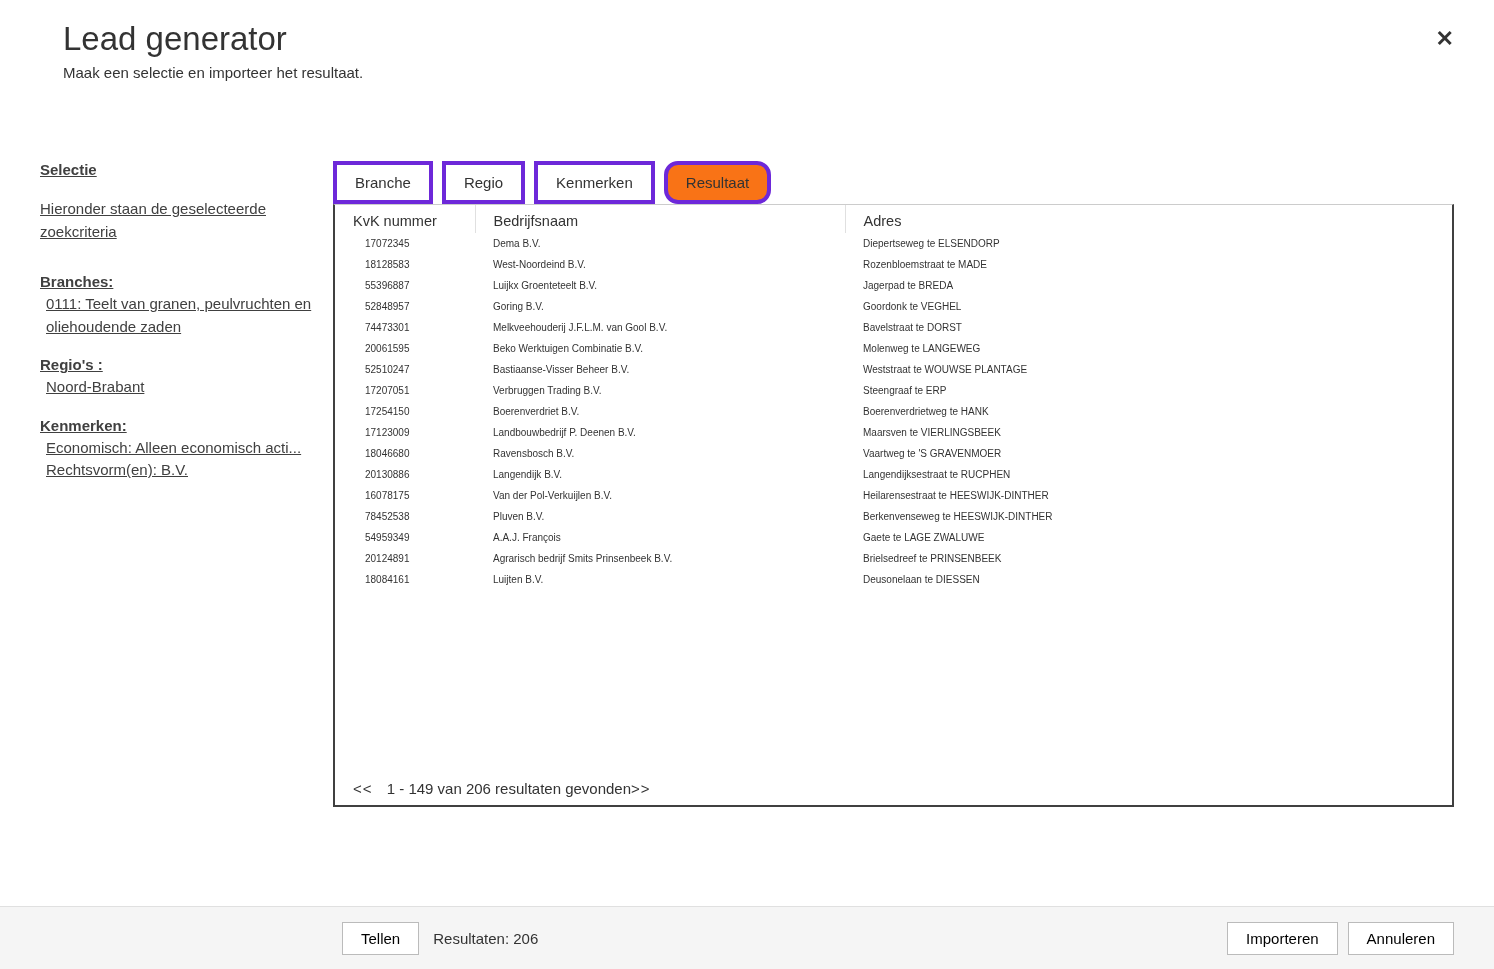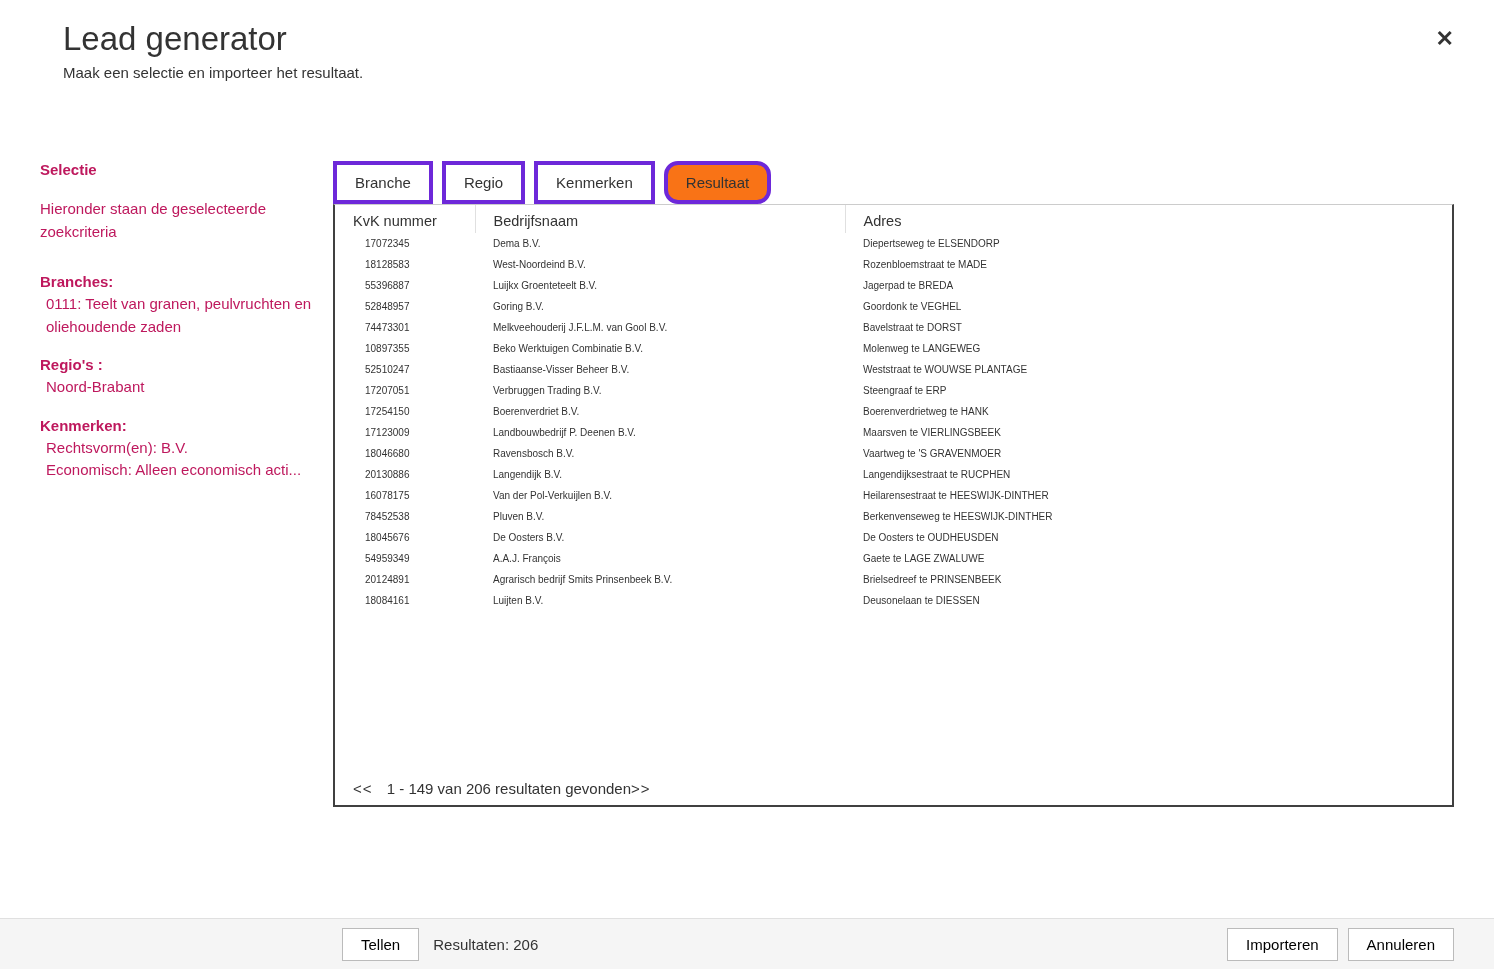--- a/index.html
+++ b/index.html
@@ -43,21 +43,22 @@
     }
     .content {
       display: flex;
       padding: 0 40px;
       margin-top: 70px;
     }
     .sidebar {
       width: 293px;
       padding-right: 20px;
       font-size: 15px;
-      color: #be185d;
+      color: #404040;
+      text-decoration: underline;
     }
     .sidebar-title {
       font-weight: 600;
       margin-bottom: 20px;
       font-size: 15px;
     }
     .sidebar-desc {
       margin-bottom: 30px;
       line-height: 1.5;
     }
@@ -145,21 +146,21 @@
     .pagination .info {
       margin-left: 10px;
     }
     .footer {
       position: absolute;
       bottom: 0;
       left: 0;
       right: 0;
       background: #f5f5f5;
       border-top: 1px solid #e0e0e0;
-      height: 51px;
+      height: 63px;
       display: flex;
       align-items: center;
       padding: 0 40px;
     }
     .footer-left {
       margin-left: 302px;
       display: flex;
       align-items: center;
       gap: 14px;
     }
@@ -191,22 +192,22 @@
 
 <div class="content">
   <div class="sidebar">
     <div class="sidebar-title">Selectie</div>
     <div class="sidebar-desc">Hieronder staan de geselecteerde zoekcriteria</div>
     <div class="criteria-label"><span>Branches:</span></div>
     <div class="criteria-value">0111: Teelt van granen, peulvruchten en oliehoudende zaden</div>
     <div class="criteria-label"><span>Regio's :</span></div>
     <div class="criteria-value">Noord-Brabant</div>
     <div class="criteria-label"><span>Kenmerken:</span></div>
+    <div class="criteria-value">Economisch: Alleen economisch acti...</div>
     <div class="criteria-value">Rechtsvorm(en): B.V.</div>
-    <div class="criteria-value">Economisch: Alleen economisch acti...</div>
   </div>
 
   <div class="main">
     <div class="tabs">
       <div class="tab">Branche</div>
       <div class="tab">Regio</div>
       <div class="tab">Kenmerken</div>
       <div class="tab active">Resultaat</div>
     </div>
 
@@ -240,21 +241,21 @@
                 <td>52848957</td>
                 <td>Goring B.V.</td>
                 <td>Goordonk te VEGHEL</td>
               </tr>
               <tr>
                 <td>74473301</td>
                 <td>Melkveehouderij J.F.L.M. van Gool B.V.</td>
                 <td>Bavelstraat te DORST</td>
               </tr>
               <tr>
-                <td>10897355</td>
+                <td>20061595</td>
                 <td>Beko Werktuigen Combinatie B.V.</td>
                 <td>Molenweg te LANGEWEG</td>
               </tr>
               <tr>
                 <td>52510247</td>
                 <td>Bastiaanse-Visser Beheer B.V.</td>
                 <td>Weststraat te WOUWSE PLANTAGE</td>
               </tr>
               <tr>
                 <td>17207051</td>
@@ -283,25 +284,20 @@
               </tr>
               <tr>
                 <td>16078175</td>
                 <td>Van der Pol-Verkuijlen B.V.</td>
                 <td>Heilarensestraat te HEESWIJK-DINTHER</td>
               </tr>
               <tr>
                 <td>78452538</td>
                 <td>Pluven B.V.</td>
                 <td>Berkenvenseweg te HEESWIJK-DINTHER</td>
-              </tr>
-              <tr>
-                <td>18045676</td>
-                <td>De Oosters B.V.</td>
-                <td>De Oosters te OUDHEUSDEN</td>
               </tr>
               <tr>
                 <td>54959349</td>
                 <td>A.A.J. François</td>
                 <td>Gaete te LAGE ZWALUWE</td>
               </tr>
               <tr>
                 <td>20124891</td>
                 <td>Agrarisch bedrijf Smits Prinsenbeek B.V.</td>
                 <td>Brielsedreef te PRINSENBEEK</td>

